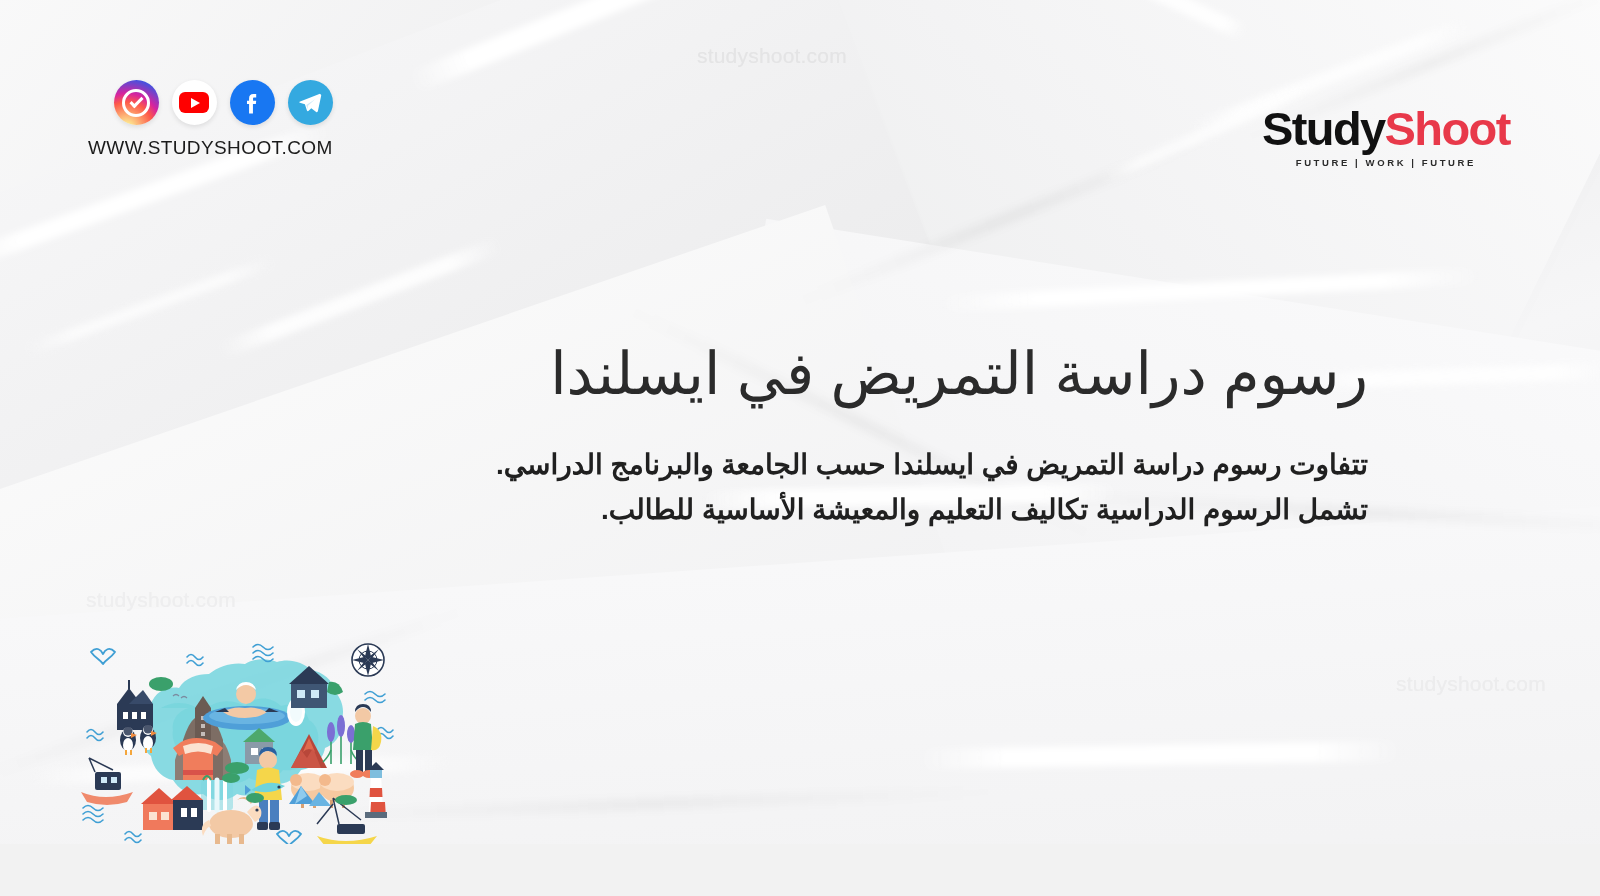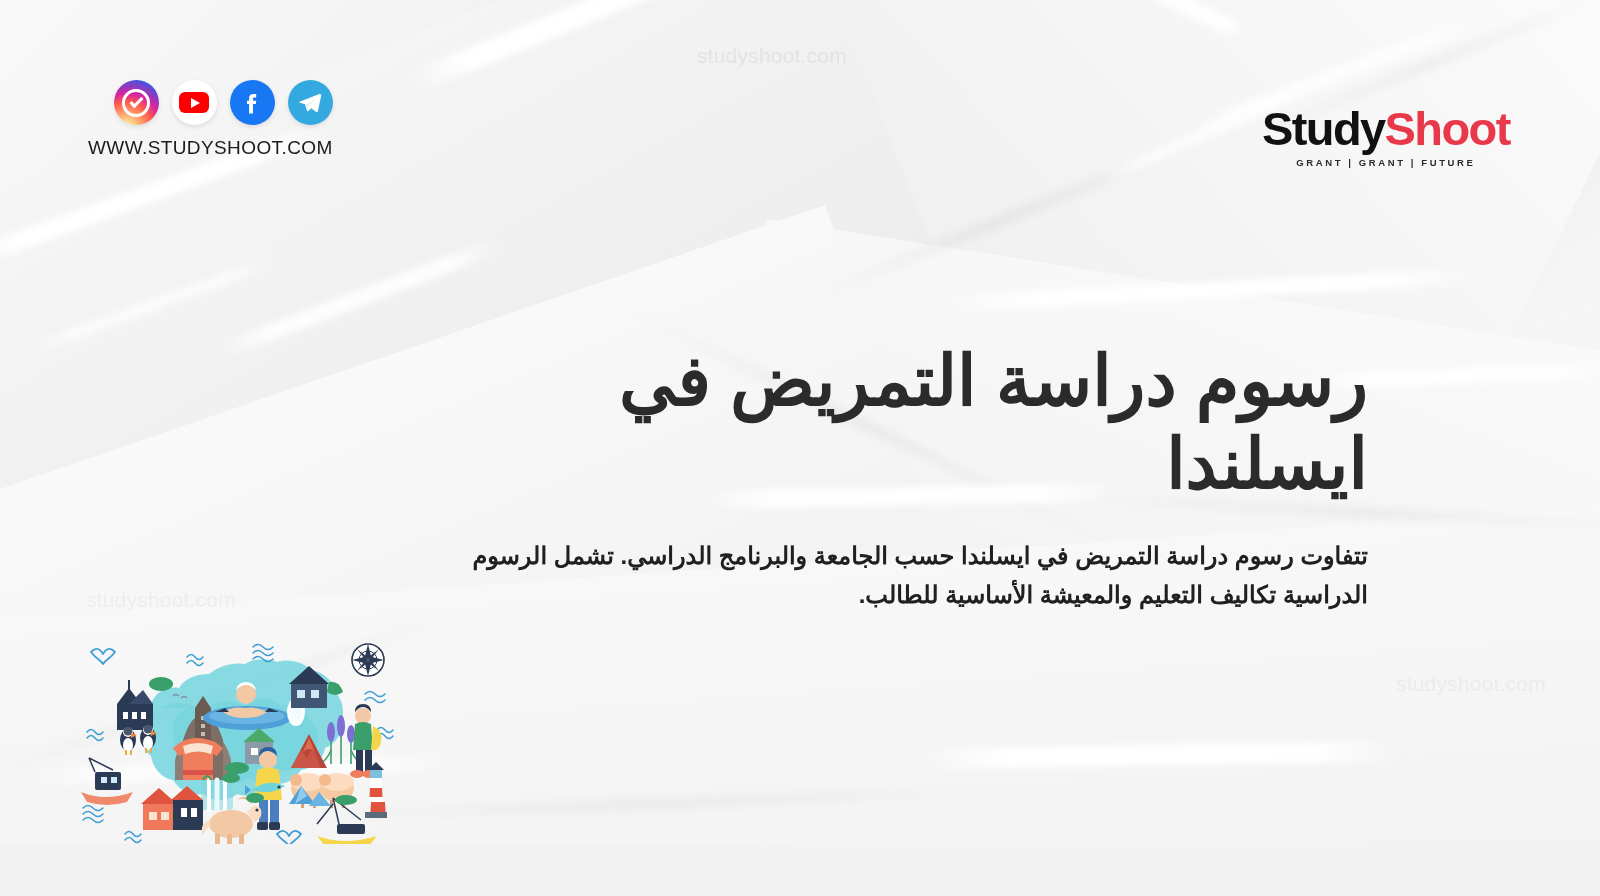--- a/index.html
+++ b/index.html
@@ -185,29 +185,29 @@
 
   
   .content{
     position:absolute;
     top:340px; left:470px;
     width:898px;
     text-align:right;
     direction:rtl;
   }
   .headline{
-    font-size:70px;
-    font-weight:bold;
+    font-size:59px;
+    font-weight:normal;
     line-height:1.18;
     color:#2b2b2b;
     letter-spacing:-0.5px;
   }
   .subtitle{
     margin-top:32px;
-    font-size:24px;
+    font-size:28px;
     font-weight:bold;
     line-height:1.62;
     color:#202020;
   }
 
   
   .illustration{
     position:absolute;
     top:612px; left:65px;
     width:340px; height:250px;
@@ -279,21 +279,21 @@
           <div class="ig-check"></div>
         </div>
       </div>
 
     </div>
     <div class="site-url">WWW.STUDYSHOOT.COM</div>
   </div>
 
   <div class="logo-block">
     <div class="logo-word"><span class="logo-study">Study</span><span class="logo-shoot">Shoot</span></div>
-    <div class="logo-tag">GRANT | GRANT | FUTURE</div>
+    <div class="logo-tag">FUTURE | WORK | FUTURE</div>
   </div>
 
   <div class="content">
     <h1 class="headline">رسوم دراسة التمريض في ايسلندا</h1>
     <p class="subtitle">تتفاوت رسوم دراسة التمريض في ايسلندا حسب الجامعة والبرنامج الدراسي. تشمل الرسوم الدراسية تكاليف التعليم والمعيشة الأساسية للطالب.</p>
   </div>
 
   <div class="illustration">
     <svg viewBox="0 0 340 250" xmlns="http://www.w3.org/2000/svg" aria-hidden="true">
 

